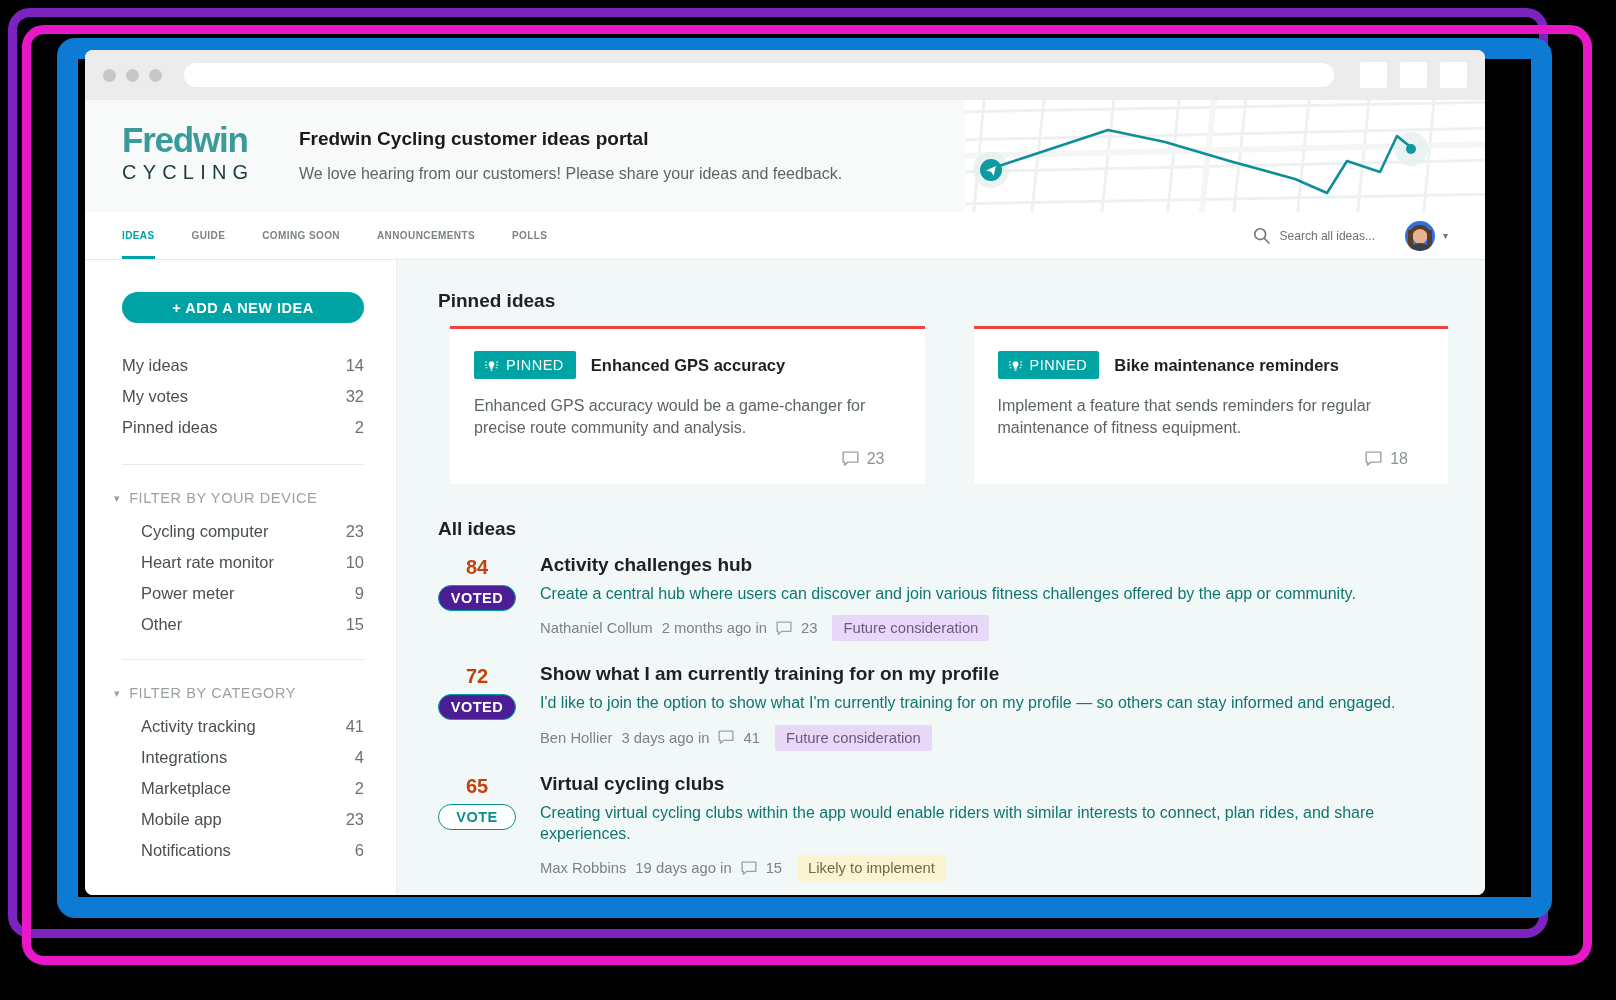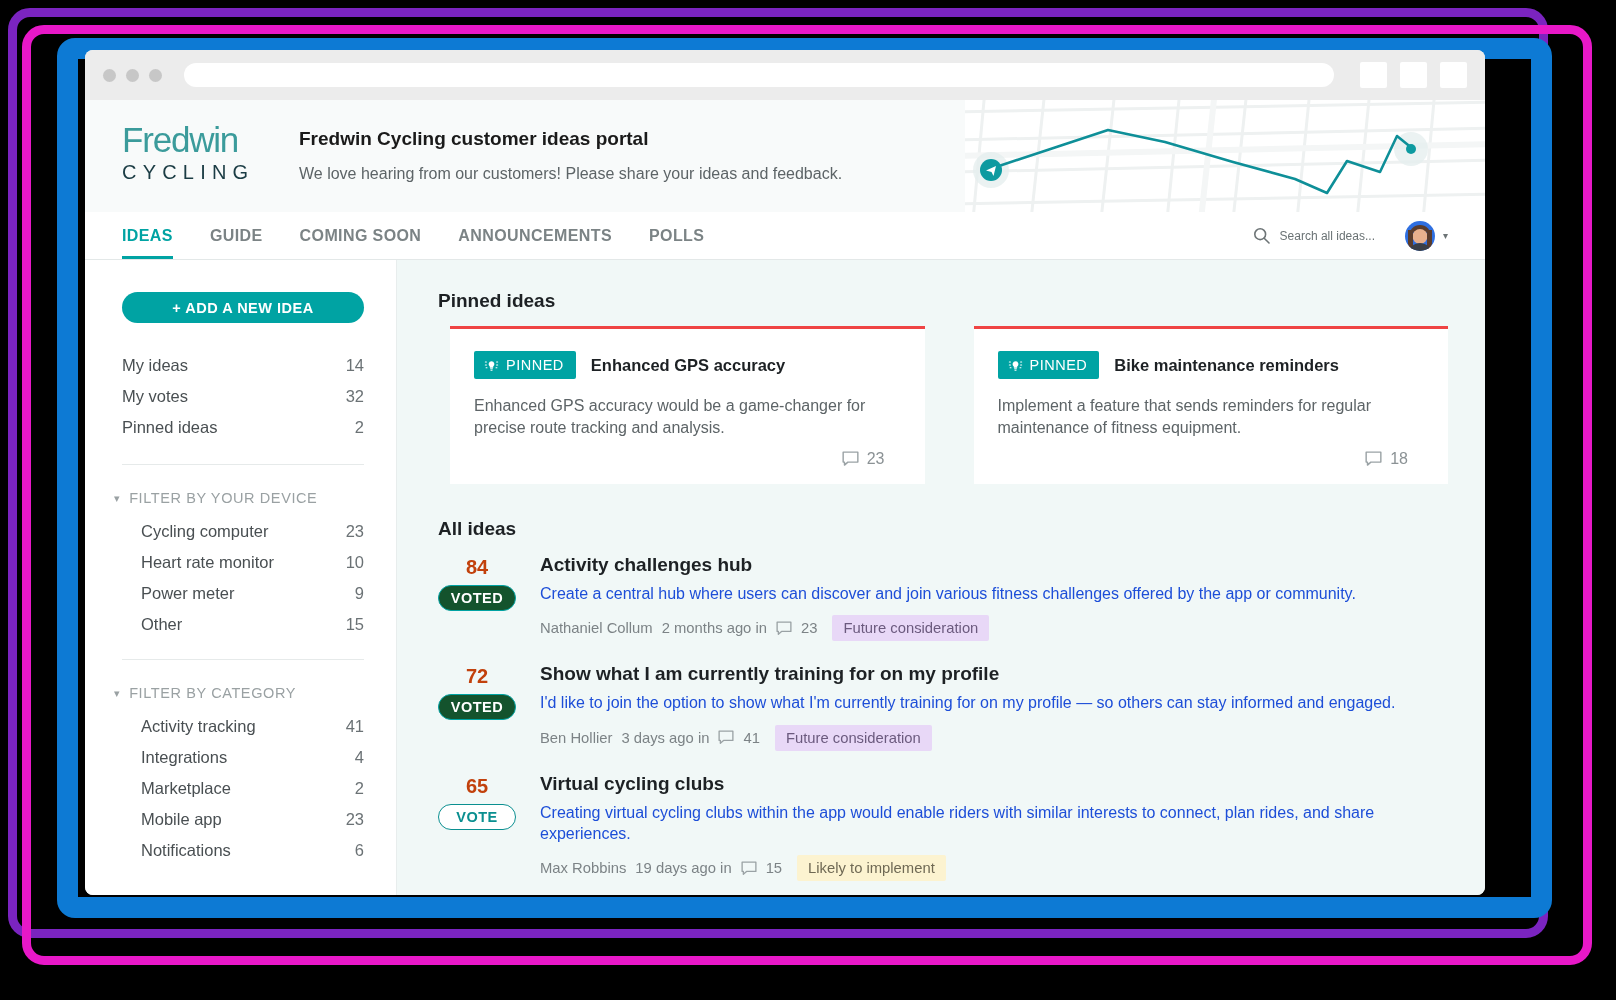--- a/index.html
+++ b/index.html
@@ -74,21 +74,21 @@
     opacity: 1;
   }
   .header-inner {
     position: relative;
     display: flex; align-items: flex-start;
     padding: 22px 0 0 37px;
     z-index: 2;
   }
   .logo { width: 155px; flex: 0 0 auto; }
   .logo-top {
-    font-size: 35px; font-weight: normal; color: #3b9b9b;
+    font-size: 35px; font-weight: bold; color: #3b9b9b;
     letter-spacing: -1.2px; line-height: 1;
     font-family: "Liberation Sans", sans-serif;
   }
   .logo-bottom {
     font-size: 20px; color: #1b3c44; letter-spacing: 6.2px;
     line-height: 1.5; font-weight: 400;
   }
   .header-text { margin-left: 22px; padding-top: 3px; }
   .header-title {
     font-size: 19px; font-weight: bold; color: #1a1a1a; line-height: 1.5;
@@ -102,21 +102,21 @@
     height: 48px;
     background: #fff;
     border-bottom: 1px solid #e3e8e8;
     display: flex; align-items: center;
     padding: 0 37px 0 37px;
     flex: 0 0 auto;
   }
   .nav-tabs { display: flex; height: 100%; align-items: stretch; }
   .nav-tab {
     display: flex; align-items: center;
-    font-size: 16px; font-weight: bold; letter-spacing: 0.4px;
+    font-size: 10px; font-weight: bold; letter-spacing: 0.4px;
     color: #7b8385; margin-right: 37px; cursor: pointer;
     border-bottom: 3px solid transparent;
     padding-top: 3px;
   }
   .nav-tab.active { color: #00a3a3; border-bottom-color: #00a3a3; }
   .nav-right { margin-left: auto; display: flex; align-items: center; }
   .search-box { display: flex; align-items: center; color: #6d7476; cursor: pointer; }
   .search-box .txt { font-size: 12px; margin-left: 10px; color: #6a7274; }
   .avatar-wrap { display: flex; align-items: center; margin-left: 30px; cursor: pointer; }
   .avatar {
@@ -220,26 +220,26 @@
   }
   .vote-count { font-size: 20px; font-weight: bold; color: #c2410c; }
   .vote-btn {
     margin-top: 6px; width: 78px; height: 26px;
     border-radius: 14px; font-size: 14.5px; font-weight: bold;
     letter-spacing: 0.5px;
     display: flex; align-items: center; justify-content: center;
     cursor: pointer;
     font-family: "Liberation Sans", sans-serif;
   }
-  .vote-btn.voted { background: #14532d; color: #fff; border: 1.5px solid #00a3a3; }
+  .vote-btn.voted { background: #4c1d95; color: #fff; border: 1.5px solid #00a3a3; }
   .vote-btn.vote { background: #fff; color: #0a8f90; border: 1.5px solid #0a8f90; }
   .idea-body { flex: 1; min-width: 0; }
   .idea-title { font-size: 19px; font-weight: bold; color: #1d2124; }
   .idea-title.condensed { font-family: "Liberation Sans Narrow", "Liberation Sans", sans-serif; }
-  .idea-desc { margin-top: 7px; font-size: 16px; color: #1d4ed8; line-height: 1.33; }
+  .idea-desc { margin-top: 7px; font-size: 16px; color: #0f766e; line-height: 1.33; }
   .idea-meta {
     margin-top: 11px; display: flex; align-items: center; gap: 9px;
     font-size: 14.8px; color: #7c8386;
   }
   .meta-count { color: #7c8386; }
   .status {
     padding: 5px 11px; font-size: 14.8px; border-radius: 2px; margin-left: 6px;
   }
   .status.future { background: #e8d8f7; color: #6b5a7e; }
   .status.likely { background: #fcf3d0; color: #6f6954; }
@@ -435,21 +435,21 @@
                     <line x1="13.4" y1="4.3" x2="14.6" y2="4.3"></line>
                     <line x1="13.4" y1="7.4" x2="14.6" y2="7.4"></line>
                     <line x1="12.8" y1="10.4" x2="13.8" y2="10.4"></line>
                   </g>
                 </svg>
               </span>
               <span>PINNED</span>
             </div>
             <div class="pin-title">Enhanced GPS accuracy</div>
           </div>
-          <div class="pin-desc">Enhanced GPS accuracy would be a game-changer for precise route tracking and analysis.</div>
+          <div class="pin-desc">Enhanced GPS accuracy would be a game-changer for precise route community and analysis.</div>
           <div class="pin-foot">
             <span>
               <svg width="17" height="16" viewBox="0 0 18 17">
                 <path d="M1.2 1.2h15.6v10.6H6.2L2.6 15V11.8H1.2z" fill="none" stroke="#9aa2a5" stroke-width="1.5" stroke-linejoin="round"></path>
               </svg>
             </span>
             <span class="cnum">23</span>
           </div>
         </div>
 

